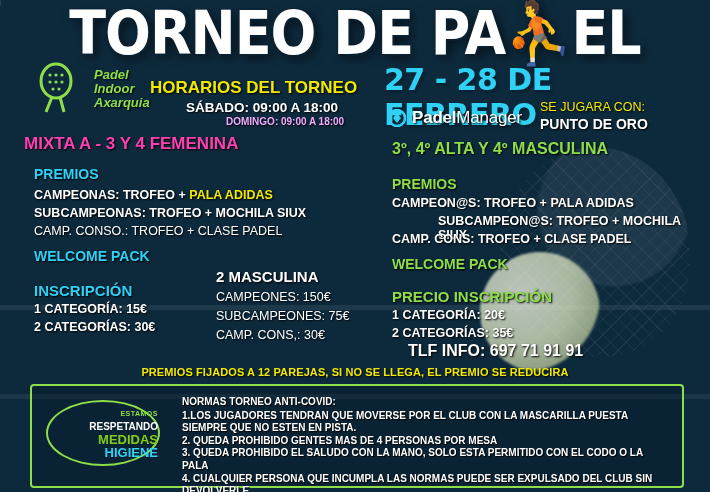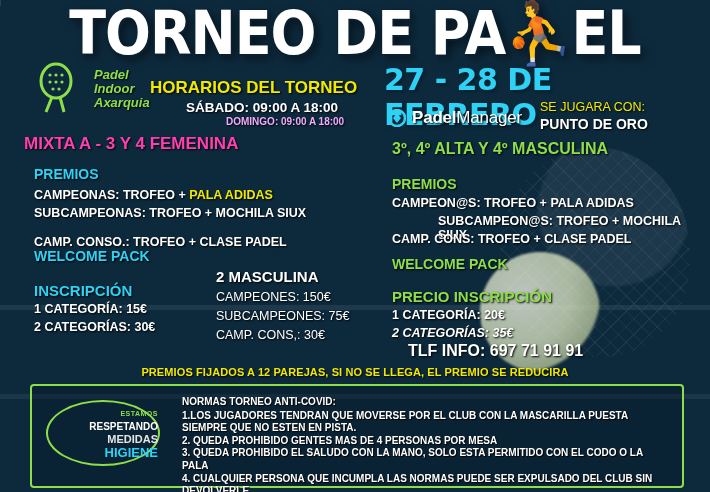--- a/index.html
+++ b/index.html
@@ -80,56 +80,56 @@
 
   .sejug{position:absolute;left:540px;top:100px;color:#f2e900;font-weight:normal;font-size:12.5px;text-shadow:1px 1px 2px #000;}
   .punto{position:absolute;left:540px;top:116px;color:#ffffff;font-weight:bold;font-size:14px;text-shadow:1px 1px 2px #000;}
 
   
   .cat-left{position:absolute;left:24px;top:134px;color:#ff3fb0;font-weight:bold;font-size:17px;text-shadow:1px 1px 2px #000;}
   .l-premios{position:absolute;left:34px;top:166px;color:#2fd2f5;font-weight:bold;font-size:14px;text-shadow:1px 1px 2px #000;}
   .l-p1{position:absolute;left:34px;top:188px;font-size:12.5px;font-weight:bold;color:#ffffff;text-shadow:1px 1px 2px #000;}
   .l-p1 .hl{color:#f2e900;}
   .l-p2{position:absolute;left:34px;top:206px;font-size:12.5px;font-weight:bold;color:#ffffff;text-shadow:1px 1px 2px #000;}
-  .l-p3{position:absolute;left:34px;top:224px;font-size:12.5px;font-weight:bold;color:#ffffff;text-shadow:1px 1px 2px #000;margin-top:11px;}
+  .l-p3{position:absolute;left:34px;top:224px;font-size:12.5px;font-weight:normal;color:#ffffff;text-shadow:1px 1px 2px #000;}
   .l-welcome{position:absolute;left:34px;top:248px;color:#2fd2f5;font-weight:bold;font-size:14px;text-shadow:1px 1px 2px #000;}
   .l-insc{position:absolute;left:34px;top:282px;color:#2fd2f5;font-weight:bold;font-size:15px;text-shadow:1px 1px 2px #000;}
   .l-i1{position:absolute;left:34px;top:302px;color:#ffffff;font-weight:bold;font-size:12.5px;text-shadow:1px 1px 2px #000;}
   .l-i2{position:absolute;left:34px;top:320px;color:#ffffff;font-weight:bold;font-size:12.5px;text-shadow:1px 1px 2px #000;}
 
   
   .c2{position:absolute;left:216px;top:268px;}
   .c2 .h{color:#ffffff;font-weight:bold;font-size:15px;text-shadow:1px 1px 2px #000;}
   .c2 .r{color:#ffffff;font-weight:normal;font-size:12.5px;margin-top:5px;text-shadow:1px 1px 2px #000;}
 
   
   .cat-right{position:absolute;left:392px;top:140px;color:#8ede4a;font-weight:bold;font-size:16px;text-shadow:1px 1px 2px #000;}
   .r-premios{position:absolute;left:392px;top:176px;color:#8ede4a;font-weight:bold;font-size:14px;text-shadow:1px 1px 2px #000;}
   .r-p1{position:absolute;left:392px;top:196px;color:#ffffff;font-weight:bold;font-size:12.5px;text-shadow:1px 1px 2px #000;}
   .r-p2{position:absolute;left:392px;top:214px;color:#ffffff;font-weight:bold;font-size:12.5px;text-shadow:1px 1px 2px #000;margin-left:46px;}
   .r-p3{position:absolute;left:392px;top:232px;color:#ffffff;font-weight:bold;font-size:12.5px;text-shadow:1px 1px 2px #000;}
   .r-welcome{position:absolute;left:392px;top:256px;color:#8ede4a;font-weight:bold;font-size:14px;text-shadow:1px 1px 2px #000;}
   .r-precio{position:absolute;left:392px;top:288px;color:#8ede4a;font-weight:bold;font-size:15px;text-shadow:1px 1px 2px #000;}
   .r-i1{position:absolute;left:392px;top:308px;color:#ffffff;font-weight:bold;font-size:12.5px;text-shadow:1px 1px 2px #000;}
-  .r-i2{position:absolute;left:392px;top:326px;color:#ffffff;font-weight:bold;font-size:12.5px;text-shadow:1px 1px 2px #000;font-style:italic;}
+  .r-i2{position:absolute;left:392px;top:326px;color:#ffffff;font-weight:bold;font-size:12.5px;text-shadow:1px 1px 2px #000;}
   .r-tlf{position:absolute;left:408px;top:342px;color:#ffffff;font-weight:bold;font-size:16px;text-shadow:1px 1px 2px #000;}
 
   
   .fijados{position:absolute;left:0;top:366px;width:710px;text-align:center;color:#f2e900;
     font-weight:bold;font-size:11px;letter-spacing:.1px;text-shadow:1px 1px 2px #000;}
 
   
   .covid{position:absolute;left:30px;top:384px;width:650px;height:100px;
     border:2px solid #8ede4a;border-radius:4px;background:rgba(6,24,36,.35);}
   .covid .stamp{position:absolute;left:14px;top:14px;width:110px;height:62px;border-radius:50%;
     border:2px solid #8ede4a;display:flex;flex-direction:column;align-items:flex-end;justify-content:center;
     color:#ffffff;font-weight:bold;line-height:13px;}
   .covid .stamp .s0{font-size:7px;color:#8ede4a;letter-spacing:.5px;}
   .covid .stamp .s1{font-size:10px;}
-  .covid .stamp .s2{font-size:11px;color:#e5e5e5;}
+  .covid .stamp .s2{font-size:13px;color:#84cc16;}
   .covid .stamp .s3{font-size:13px;color:#2fd2f5;}
   .covid .list{position:absolute;left:150px;top:10px;right:10px;color:#ffffff;font-weight:bold;font-size:10px;line-height:12.6px;text-shadow:1px 1px 1px #000;}
   .covid .list .head{margin-bottom:1px;}
 </style>
 </head>
 <body>
 
 <div id="bg"></div>
 <div id="ball"></div>
 <div id="racket"></div>

